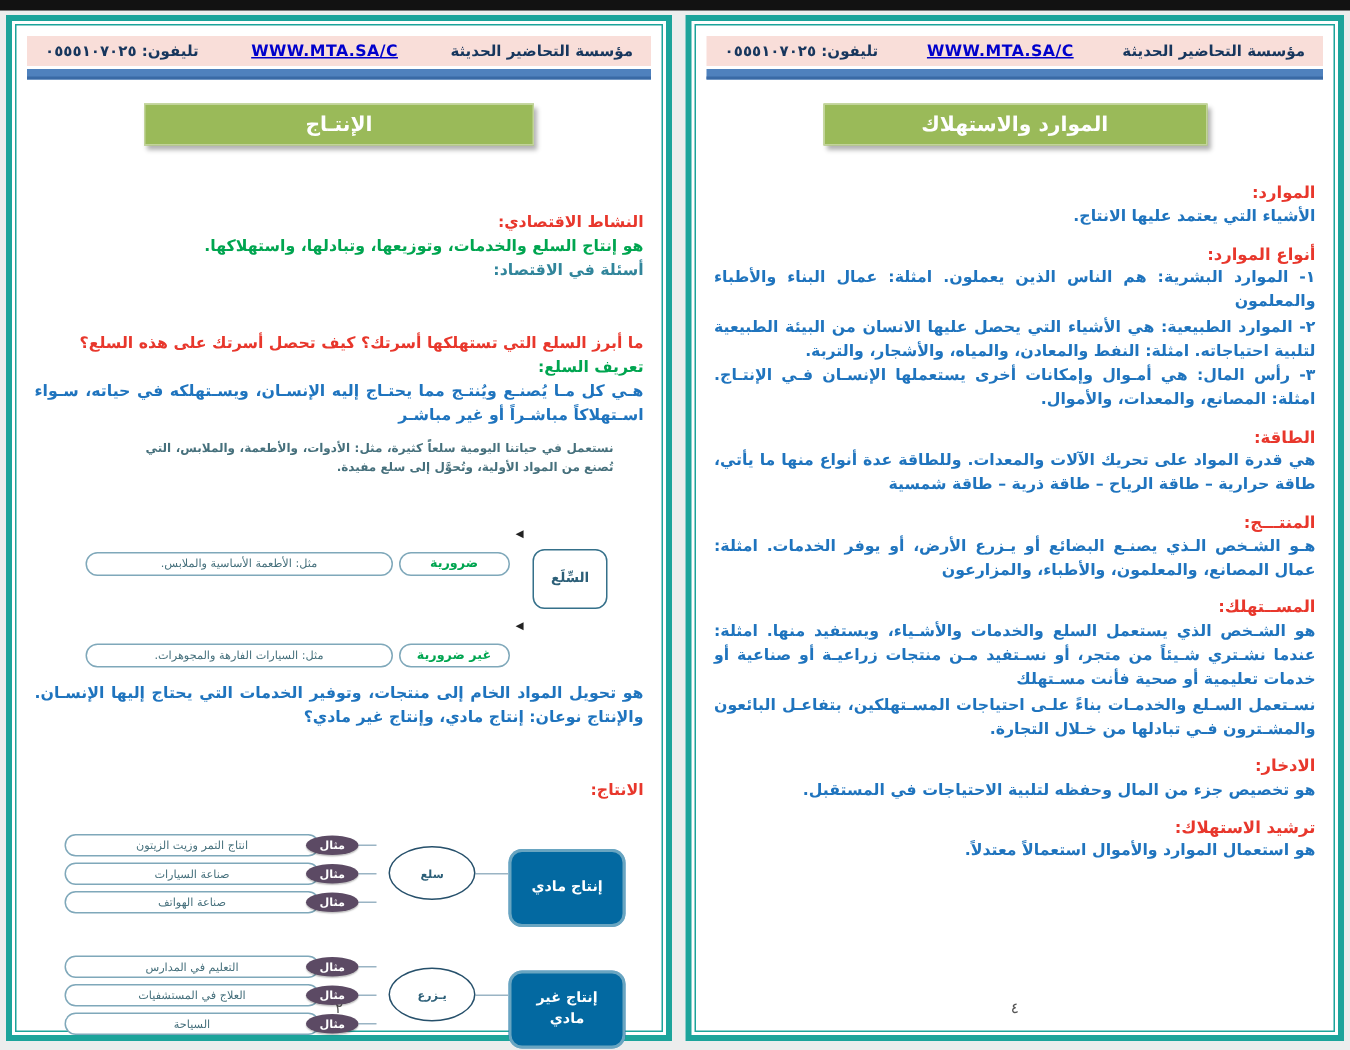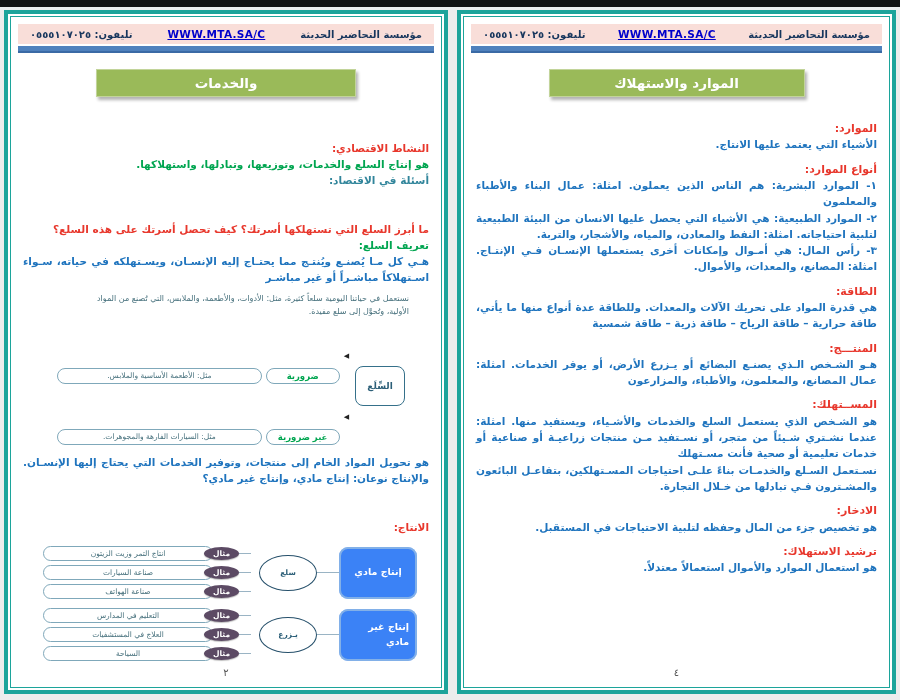--- a/index.html
+++ b/index.html
@@ -20,39 +20,39 @@
   .title-box { width:62%; margin:16px auto 0 auto; background:#9aba59; border:1px solid #c2d49a;
                color:#ffffff; font-weight:bold; font-size:13.5px; text-align:center; padding:5px 4px;
                box-shadow:2px 3px 3px rgba(0,0,0,.3); }
   
   .content { direction:rtl; text-align:right; padding:10px 6px 0 6px; }
   .ln { font-weight:bold; font-size:10.5px; line-height:1.5; }
   .red   { color:#e8372c;margin-top:34px; }
   .green { color:#00a550; }
   .tealc { color:#31859b; }
   .blue  { color:#1f74be; text-align:justify; }
-  .note { direction:rtl; color:#46707c; font-size:8px; font-weight:normal; line-height:1.6;
+  .note { direction:rtl; color:#46707c; font-size:8px; font-weight:bold; line-height:1.6;
           margin:8px 26px 0 80px; text-align:justify; }
   
   .goods { direction:rtl; display:flex; align-items:center; gap:6px; margin:9px 30px 0 40px; }
   .goods-root { border:1.5px solid #35708a; border-radius:8px; background:#fff; min-width:50px; height:40px;
                 display:flex; align-items:center; justify-content:center; color:#2c5f78; font-size:9px; font-weight:bold; padding:0 6px; }
   .goods-rows { display:flex; flex-direction:column; gap:5px; flex:1; }
   .goods-row { display:flex; align-items:center; gap:4px; }
   .arrow { color:#222; font-size:7px; }
   .pill { border:1px solid #7fa8ba; border-radius:9px; background:#fff; height:16px;
           display:flex; align-items:center; justify-content:center;margin-top:40px; }
   .goods-label { width:74px; color:#00a550; font-weight:bold; font-size:8.5px; }
   .goods-desc { flex:1; color:#46707c; font-size:7.5px; }
   
   .prod { display:flex; flex-direction:column; gap:9px; margin:10px 18px 0 26px; }
   .prod-group { direction:rtl; display:flex; align-items:center; gap:0; }
-  .prod-box { background:#3b82f6; border-radius:9px; box-shadow: inset 0 0 0 2px rgba(190,215,220,.55);
-              color:#fff; font-weight:bold; font-size:9.5px; width:78px; min-height:52px;
-              display:flex; align-items:center; justify-content:center; padding:4px 8px; line-height:1.5; }
+  .prod-box { background:#0369a1; border-radius:9px; box-shadow: inset 0 0 0 2px rgba(190,215,220,.55);
+              color:#fff; font-weight:bold; font-size:9.5px; text-align:center; width:78px; min-height:52px;
+              display:flex; align-items:center; justify-content:center; padding:4px 8px; line-height:1.5;margin-top:20px; }
   .h-line { width:22px; border-top:1px solid #9ab4c4; }
   .prod-ellipse { border:1.5px solid #26506b; border-radius:50%; width:58px; height:36px; flex:0 0 auto;
                   display:flex; align-items:center; justify-content:center; color:#2c5f78; font-size:7.5px; font-weight:bold; }
   .examples { display:flex; flex-direction:column; gap:4px; margin-right:8px; flex:1; }
   .example-row { display:flex; align-items:center; gap:0; }
   .row-line { width:12px; border-top:1px solid #9ab4c4; }
   .oval { background:#5c4a64; color:#fff; font-size:7.5px; font-weight:bold; border-radius:50%;
           padding:2px 9px; margin-left:-9px; position:relative; z-index:1; box-shadow:0 1px 1px rgba(0,0,0,.25); }
   .example-pill { flex:0 0 auto; width:170px; border:1px solid #7fa8ba; border-radius:9px; background:#fff; height:15px;
                   display:flex; align-items:center; justify-content:center; color:#46707c; font-size:7.5px; }
@@ -70,21 +70,21 @@
 <div class="pages">
 
   <section class="page">
     <header class="page-header">
       <span class="org">مؤسسة التحاضير الحديثة</span>
       <a class="site">WWW.MTA.SA/C</a>
       <span class="phone">تليفون: ٠٥٥٥١٠٧٠٢٥</span>
     </header>
     <div class="header-bar"></div>
 
-    <div class="title-box">والخدمات</div>
+    <div class="title-box">الإنتـاج</div>
 
     <div class="content">
       <p class="ln red">النشاط الاقتصادي:</p>
       <p class="ln green">هو إنتاج السلع والخدمات، وتوزيعها، وتبادلها، واستهلاكها.</p>
       <p class="ln tealc">أسئلة في الاقتصاد:</p>
       <p class="ln red">ما أبرز السلع التي تستهلكها أسرتك؟ كيف تحصل أسرتك على هذه السلع؟</p>
       <p class="ln green">تعريف السلع:</p>
       <p class="ln blue">هـي كل مـا يُصنـع ويُنتـج مما يحتـاج إليه الإنسـان، ويسـتهلكه في حياته، سـواء اسـتهلاكاً مباشـراً أو غير مباشـر</p>
     </div>
 

